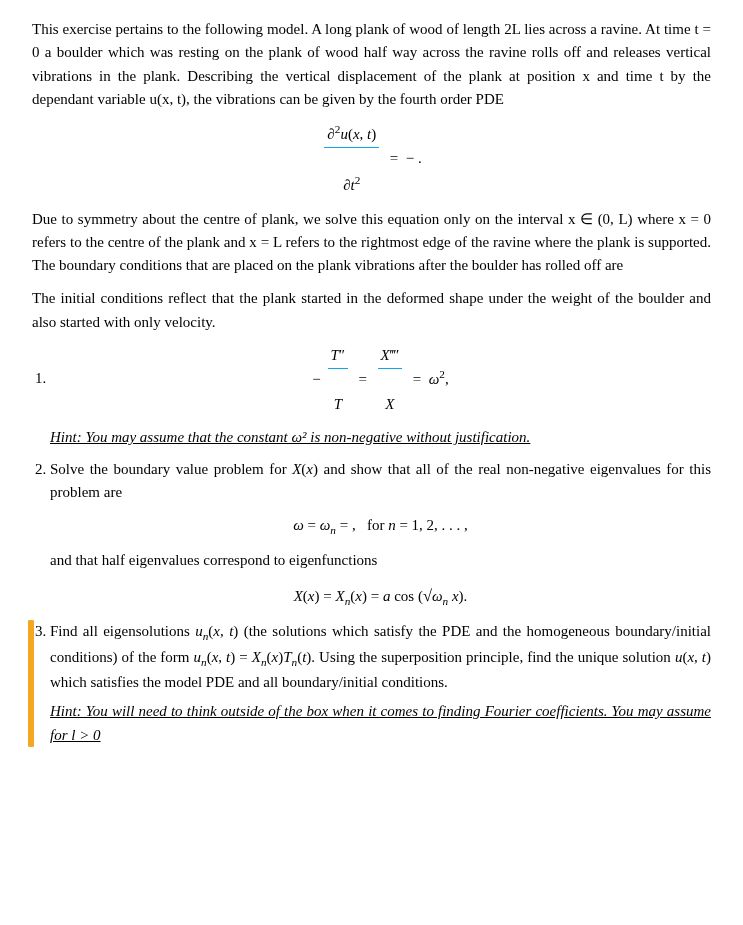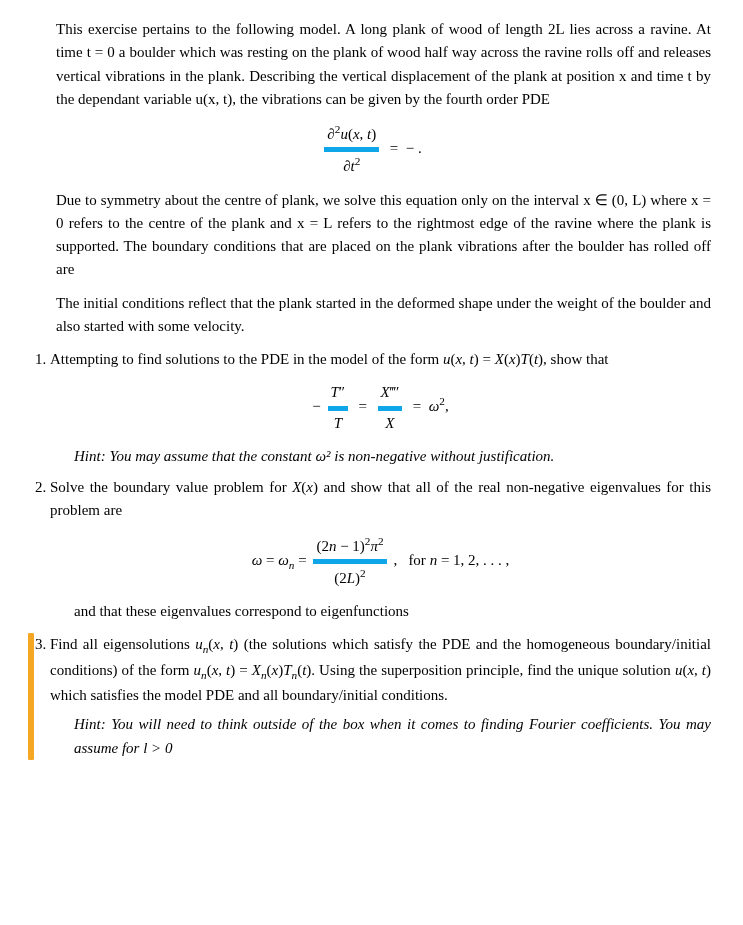--- a/index.html
+++ b/index.html
@@ -12,56 +12,57 @@
       width: 743px;
       min-height: 925px;
       padding: 18px 32px 18px 32px;
     }
     .content {
       width: 100%;
     }
     p {
       margin-bottom: 10px;
       text-align: justify;
-      margin-left: 24px;
     }
     .math-block {
       display: flex;
       justify-content: center;
       align-items: center;
       margin: 10px 0 10px 0;
     }
     .fraction {
       display: inline-flex;
       flex-direction: column;
       align-items: center;
       vertical-align: middle;
       margin: 0 3px;
     }
     .fraction .num {
-      border-bottom: 5px solid #0ea5e9;
+      border-bottom: 1px solid #0ea5e9;
       padding: 0 3px 1px 3px;
       text-align: center;
     }
     .fraction .den {
       padding: 1px 3px 0 3px;
       text-align: center;
+      margin-top: 23px;
     }
     ol {
       margin-left: 18px;
       margin-bottom: 8px;
     }
     ol > li {
       margin-bottom: 8px;
       text-align: justify;
     }
     .hint {
       font-style: italic;
       margin-top: 6px;
       margin-bottom: 6px;
+      text-decoration: underline;
     }
     .highlighted-item {
       position: relative;
     }
     .highlight-box {
       position: absolute;
       left: -22px;
       top: 0;
       width: 6px;
       height: 100%;
@@ -95,27 +96,26 @@
         <span class="den">∂<span class="italic">t</span><sup>2</sup></span>
       </span>
       &nbsp;=&nbsp; −
       .
     </span>
   </div>
 
   <p>Due to symmetry about the centre of plank, we solve this equation only on the interval x ∈ (0, L) where x = 0 refers to the centre of the plank and x = L refers to the rightmost edge of the ravine where the plank is supported.  The boundary conditions that are placed on the plank vibrations after the boulder has rolled off are</p>
 
 
-  <p>The initial conditions reflect that the plank started in the deformed shape under the weight of the boulder and also started with some velocity.</p>
+  <p>The initial conditions reflect that the plank started in the deformed shape under the weight of the boulder and also started with only velocity.</p>
 
 
   <ol>
 
     <li>
-      <span>Attempting to find solutions to the PDE in the model of the form <span class="italic">u</span>(<span class="italic">x</span>, <span class="italic">t</span>) = <span class="italic">X</span>(<span class="italic">x</span>)<span class="italic">T</span>(<span class="italic">t</span>), show that</span>
       <div class="math-block">
         <span>
           −
           <span class="fraction">
             <span class="num"><span class="italic">T</span>″</span>
             <span class="den"><span class="italic">T</span></span>
           </span>
           &nbsp;=&nbsp;
           <span class="fraction">
             <span class="num"><span class="italic">X</span>‴′</span>
@@ -125,28 +125,30 @@
         </span>
       </div>
       <p class="hint">Hint: You may assume that the constant ω² is non-negative without justification.</p>
     </li>
 
     <li>
       <span>Solve the boundary value problem for <span class="italic">X</span>(<span class="italic">x</span>) and show that all of the real non-negative eigenvalues for this problem are</span>
       <div class="math-block">
         <span>
           <span class="italic">ω</span> = <span class="italic">ω<sub>n</sub></span> =
-          <span class="fraction">
-            <span class="num">(2<span class="italic">n</span> − 1)<sup>2</sup><span class="italic">π</span><sup>2</sup></span>
-            <span class="den">(2<span class="italic">L</span>)<sup>2</sup></span>
-          </span>
           ,&nbsp;&nbsp; for <span class="italic">n</span> = 1, 2, . . . ,
         </span>
       </div>
-      <p>and that these eigenvalues correspond to eigenfunctions</p>
+      <p>and that half eigenvalues correspond to eigenfunctions</p>
+      <div class="math-block">
+        <span>
+          <span class="italic">X</span>(<span class="italic">x</span>) = <span class="italic">X<sub>n</sub></span>(<span class="italic">x</span>) = <span class="italic">a</span> cos
+          <span>(</span><span style="font-size:1.1em;">√</span><span class="italic">ω<sub>n</sub></span> <span class="italic">x</span><span>)</span>.
+        </span>
+      </div>
     </li>
 
     <li class="highlighted-item" style="position:relative;">
       <div class="highlight-box"></div>
       <span>Find all eigensolutions <span class="italic">u<sub>n</sub></span>(<span class="italic">x</span>, <span class="italic">t</span>) (the solutions which satisfy the PDE and the homogeneous boundary/initial conditions) of the form <span class="italic">u<sub>n</sub></span>(<span class="italic">x</span>, <span class="italic">t</span>) = <span class="italic">X<sub>n</sub></span>(<span class="italic">x</span>)<span class="italic">T<sub>n</sub></span>(<span class="italic">t</span>).  Using the superposition principle, find the unique solution <span class="italic">u</span>(<span class="italic">x</span>, <span class="italic">t</span>) which satisfies the model PDE and <span class="bold">all</span> boundary/initial conditions.</span>
       <p class="hint"><em>Hint: You will need to think outside of the box when it comes to finding Fourier coefficients. You may assume for l &gt; 0</em></p>
 
       
       
 

